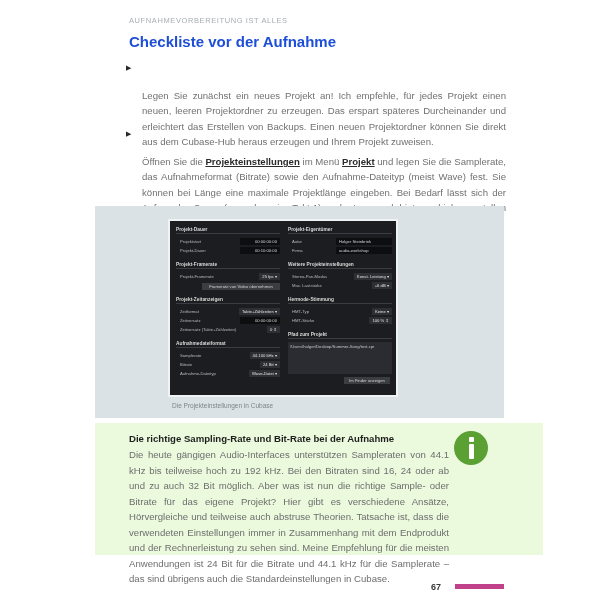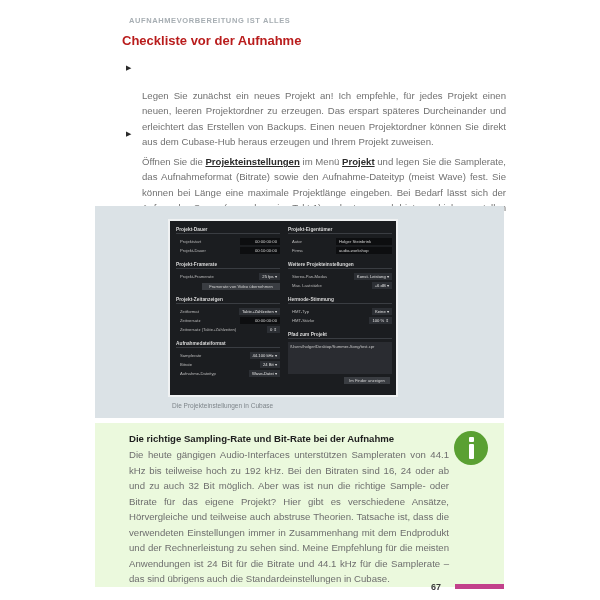--- a/index.html
+++ b/index.html
@@ -1,19 +1,19 @@
 <!DOCTYPE html>
 <html><head>
 <meta charset="utf-8">
 <style>
   html, body { margin:0; padding:0; }
   body { width:600px; height:600px; background:#ffffff; position:relative; overflow:hidden;
          font-family:"Liberation Sans", sans-serif; color:#6b6b6b; }
-  .kicker { position:absolute; left:129px; top:16px; font-size:7.5px; font-weight:bold; letter-spacing:0.6px; color:#a7aeb3; }
-  .title { position:absolute; left:122px; top:33px; font-size:13px; font-weight:bold; color:#b91c1c; }
+  .kicker { position:absolute; left:129px; top:16px; font-size:7.5px; font-weight:normal; letter-spacing:0.6px; color:#a7aeb3; }
+  .title { position:absolute; left:129px; top:33px; font-size:15px; font-weight:bold; color:#1d4ed8; }
   .bullet { position:absolute; left:126px; width:380px; font-size:9.6px; line-height:15.4px; color:#717171; }
   .bullet .arrow { position:absolute; left:0; top:0; font-size:7px; color:#2a2a2a; }
   .bullet .txt { margin-left:16px; text-align:justify;margin-top:28px; }
   .bullet b { color:#2b2b2b;text-decoration:underline; }
   .b1 { top:60px; }
   .b2 { top:126px; }
   .figure { position:absolute; left:95px; top:206px; width:409px; height:212px; background:#dbe2e6; }
   .shot { position:absolute; left:73px; top:13px; width:230px; height:178px; background:#1b1d20; border:2px solid #f0f2f3; box-sizing:border-box; }
   .caption { position:absolute; left:77px; top:196px; font-size:6.5px; color:#7e858a; }
   .col { position:absolute; top:6px; width:104px; }
@@ -21,21 +21,21 @@
   .col.right { left:118px; }
   .sec { position:relative; margin-bottom:7px; }
   .sec-h { font-size:4.8px; font-weight:bold; color:#d8d8d8; border-bottom:1px solid #3a3d42; padding-bottom:1px; margin-bottom:3px; }
   .row { display:flex; justify-content:space-between; align-items:center; height:9px; font-size:4.2px; color:#b9b9b9; padding-left:4px; }
   .fld { background:#0d0e10; color:#cfcfcf; font-size:4.2px; padding:1px 3px; min-width:34px; text-align:right; }
   .fld.left { text-align:left; min-width:50px; }
   .sel { background:#2c2f34; color:#e0e0e0; font-size:4.2px; padding:1px 3px; }
   .btn { display:block; margin:2px 0 0 26px; width:78px; text-align:center; background:#3a3d42; color:#d0d0d0; font-size:4.2px; padding:1px 0; }
   .path { background:#2a2c31; height:28px; font-size:4.2px; color:#c7c7c7; padding:2px; margin-top:2px; }
   .finder { display:block; margin:3px 0 0 56px; width:46px; text-align:center; background:#3a3d42; color:#d0d0d0; font-size:4.2px; padding:1px 0; }
-  .infobox { position:absolute; left:95px; top:423px; width:409px; height:164px; background:#ebf9dd; }
+  .infobox { position:absolute; left:95px; top:423px; width:409px; height:132px; background:#ebf9dd;padding-left:39px; }
   .info-title { position:absolute; left:34px; top:10px; font-size:9.6px; font-weight:bold; color:#1e1e1e; }
   .info-text { position:absolute; left:34px; top:24px; width:320px; font-size:9.6px; line-height:15.5px; color:#6e6e6e; text-align:justify; }
   .info-icon { position:absolute; left:359px; top:8px; width:34px; height:34px; border-radius:50%; background:#5aa032; }
   .info-icon .dot { position:absolute; left:14.5px; top:6px; width:5px; height:5px; background:#fff; border-radius:1px; }
   .info-icon .bar { position:absolute; left:14.5px; top:13px; width:5px; height:15px; background:#fff; border-radius:1px; }
   .pageno { position:absolute; left:431px; top:582px; font-size:9px; font-weight:bold; color:#3a3a3a;text-align:right; }
   .pagebar { position:absolute; left:455px; top:584px; width:49px; height:5px; background:#c2418b; }
 </style>
 </head>
 <body>

